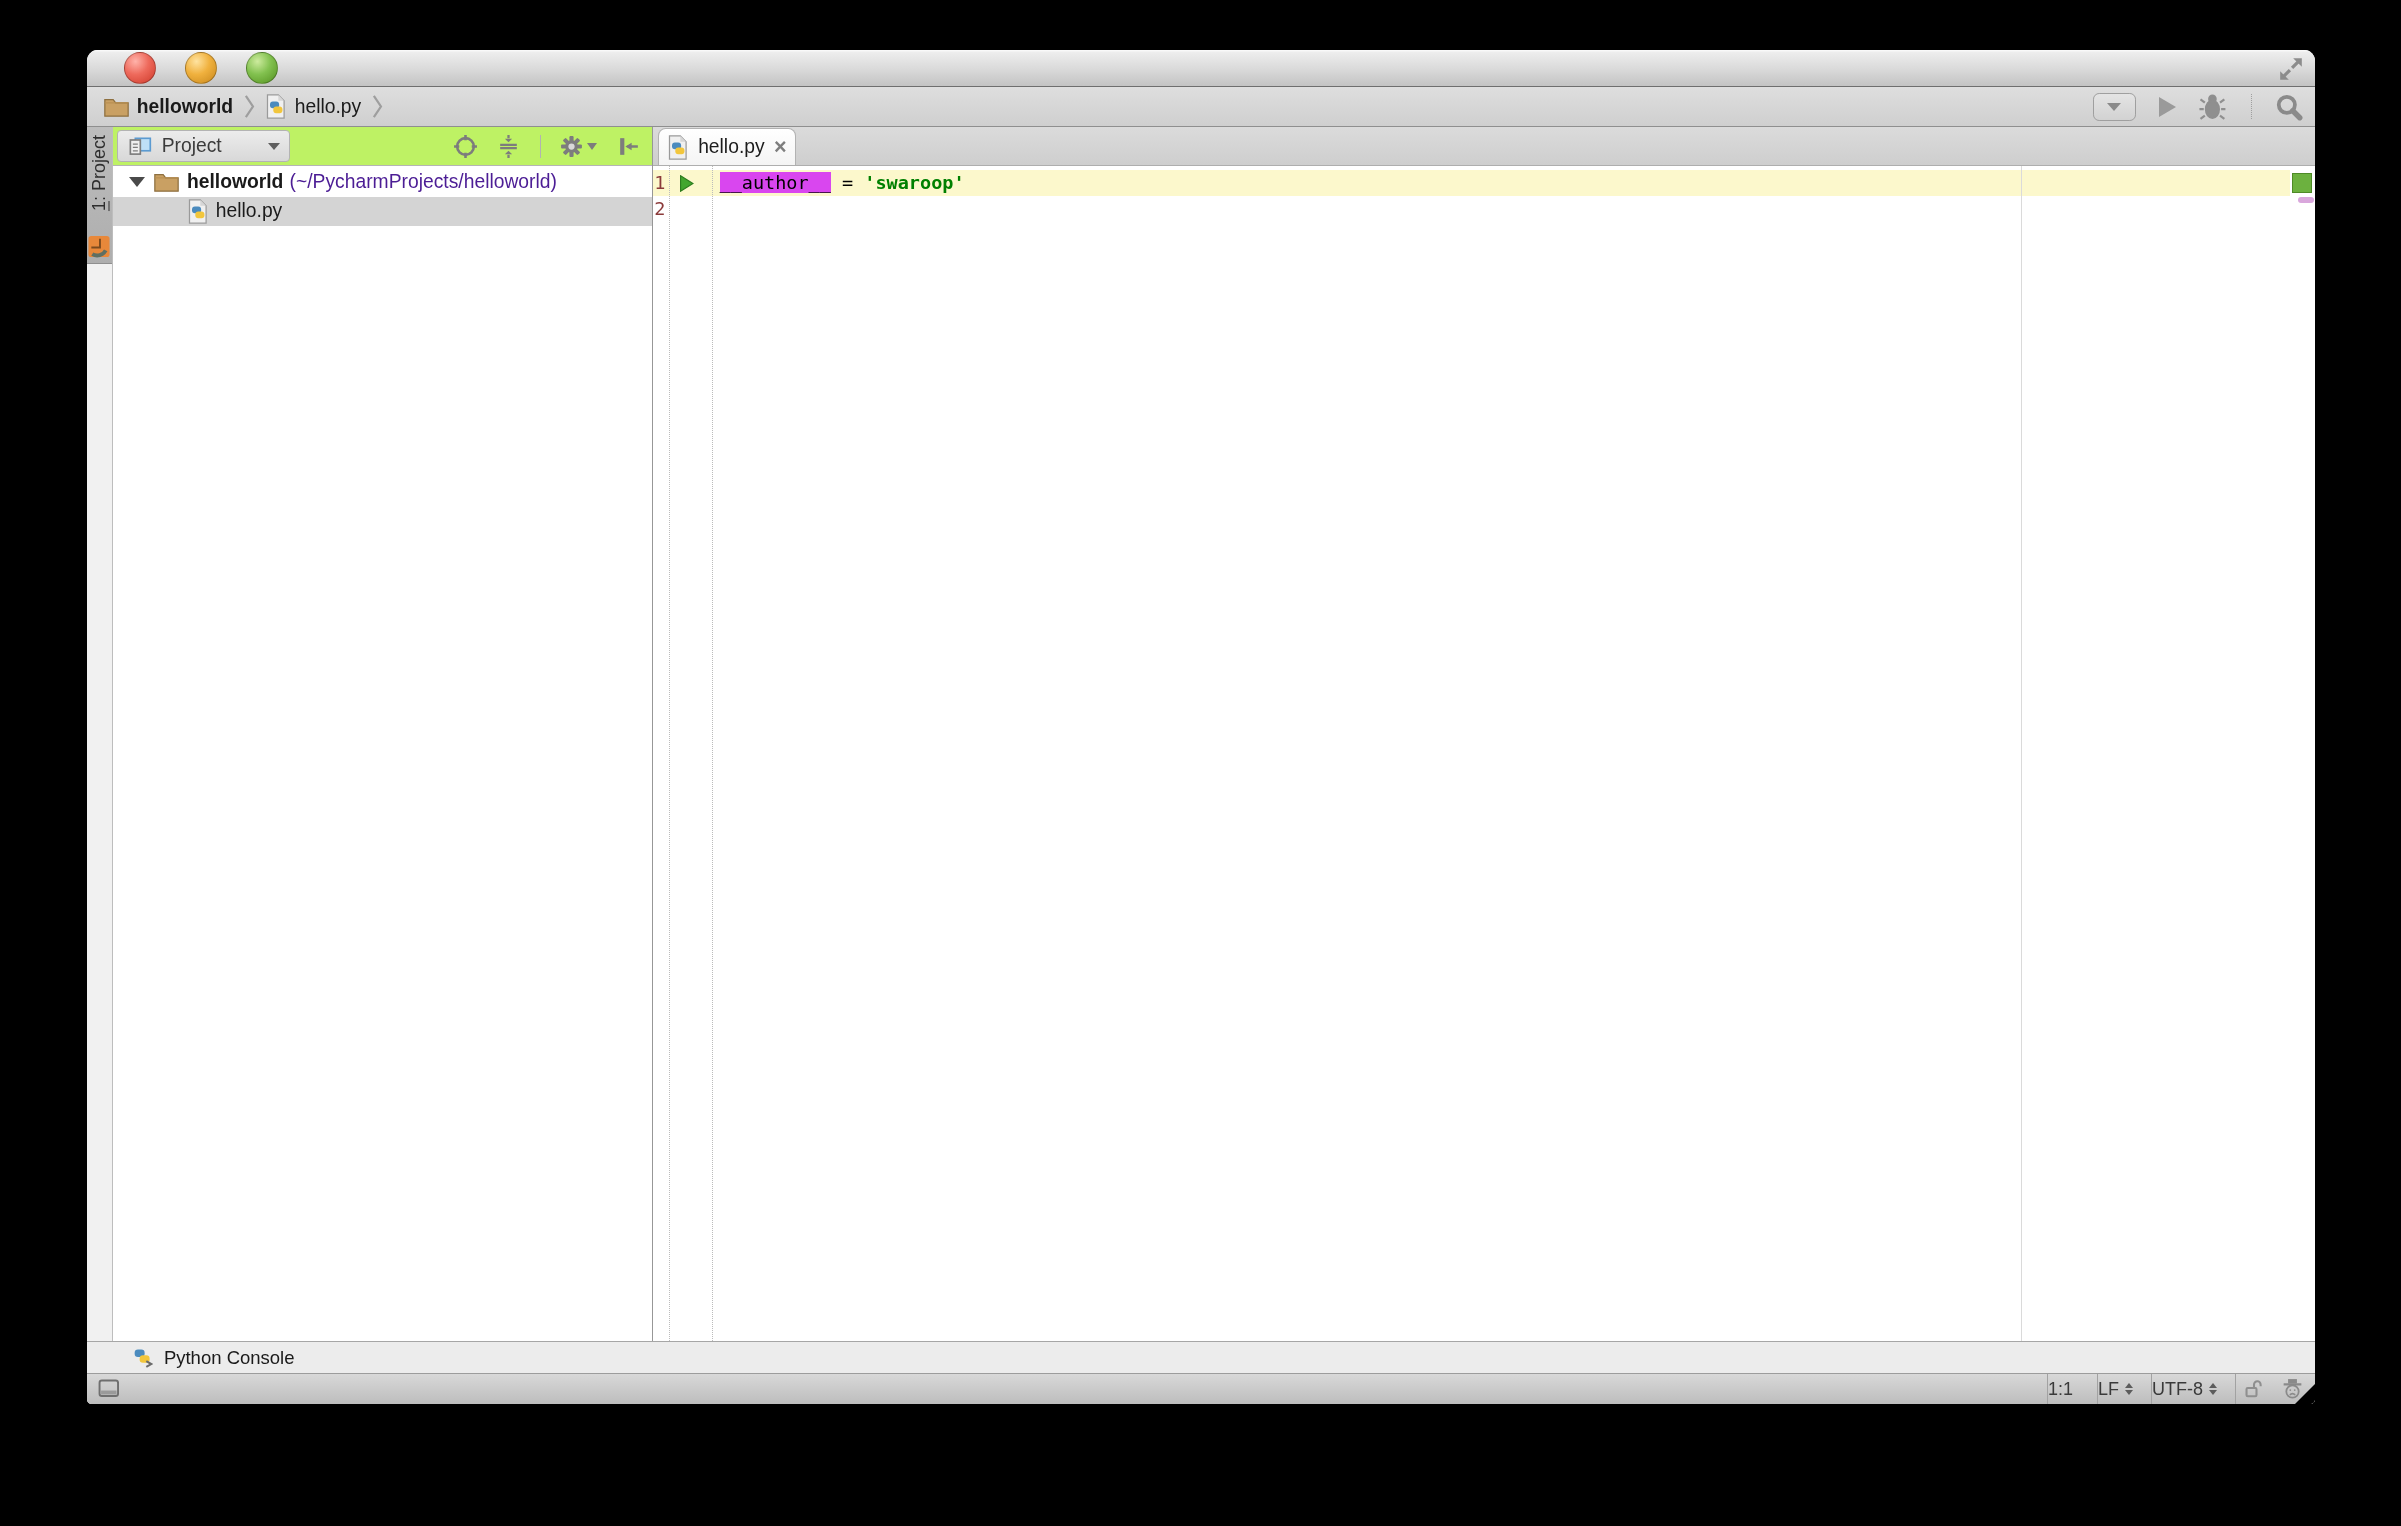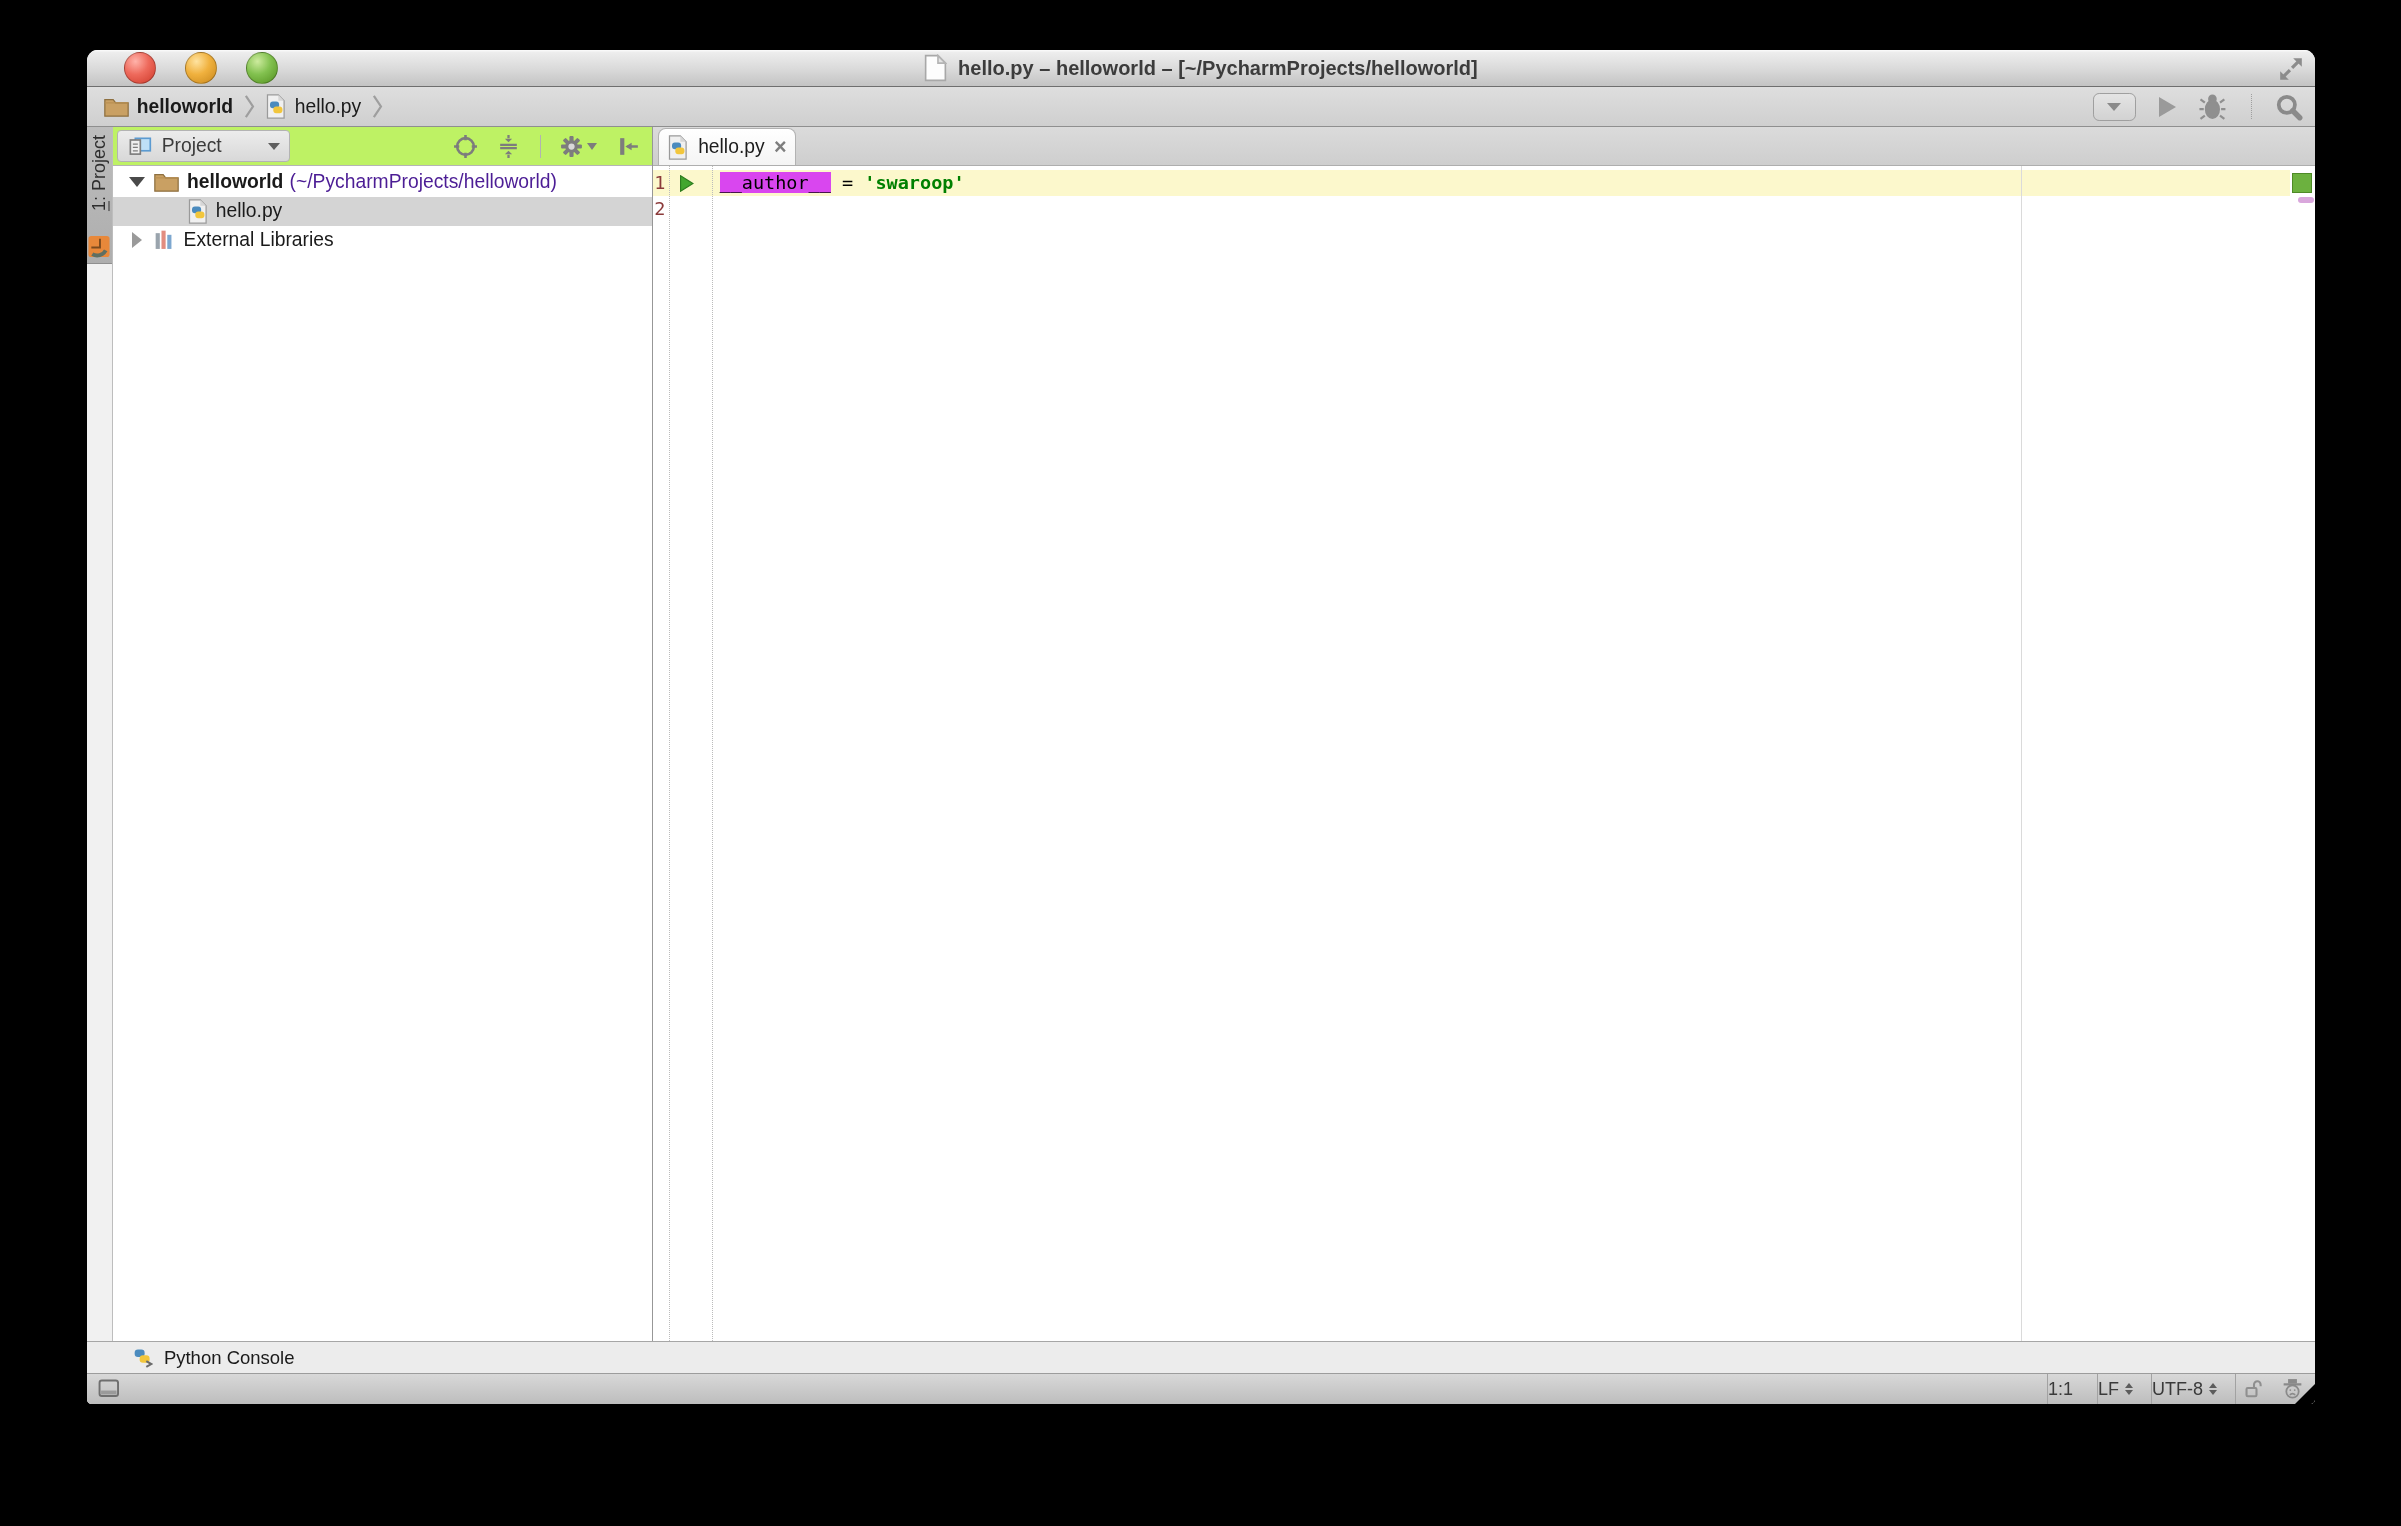--- a/index.html
+++ b/index.html
@@ -123,29 +123,20 @@
 </head>
 <body>
 
 <div class="window">
 
   <div class="titlebar">
     <div class="lights">
       <div class="light red"></div>
       <div class="light yellow"></div>
       <div class="light green"></div>
-    </div>
-    <div class="titletext">
-      <span>
-        <svg width="23" height="28" viewBox="0 0 28 34">
-            <path d="M2 2 h15 l9 9 v21 h-24 z" fill="#fdfdfd" stroke="#a8a8a8" stroke-width="2"></path>
-            <path d="M17 2 l9 9 h-9 z" fill="#e4e4e4" stroke="#b4b4b4" stroke-width="2"></path>
-          </svg>
-      </span>
-      <span>hello.py – helloworld – [~/PycharmProjects/helloworld]</span>
     </div>
     <div class="fullscreen">
       <svg width="26" height="26" viewBox="0 0 24 24" fill="#8c8c8c" stroke="#8c8c8c" stroke-width="3">
         <polygon points="22,2 14,2 22,10" stroke="none"></polygon>
           <line x1="19" y1="5" x2="13" y2="11"></line>
         <polygon points="2,22 10,22 2,14" stroke="none"></polygon>
           <line x1="5" y1="19" x2="11" y2="13"></line>
       </svg>
     </div>
   </div>
@@ -303,33 +294,20 @@
           <span class="ticon indent2">
             <svg width="21.6" height="25" viewBox="0 0 26 30">
                 <path d="M3 1 h13 l7 7 v21 h-20 z" fill="#f0f0f0" stroke="#9a9a9a" stroke-width="1.5"></path>
                 <path d="M16 1 l7 7 h-7 z" fill="#d6d6d6"></path>
                 <rect x="6" y="9" width="11" height="8" rx="3.5" fill="#4b8bbe"></rect>
                 <rect x="10" y="15" width="11" height="8" rx="3.5" fill="#f2c63c"></rect>
               </svg>
           </span>
           <span class="tlabel">hello.py</span>
         </div>
-        <div class="trow">
-          <span class="twist">
-              <span class="twist-closed"></span>
-            </span>
-          <span class="ticon">
-            <svg width="21.6" height="21.6" viewBox="0 0 26 26">
-                <rect x="2" y="5" width="5" height="19" fill="#9aa4ad"></rect>
-                <rect x="9" y="2" width="5" height="22" fill="#e28d80"></rect>
-                <rect x="16" y="7" width="5" height="17" fill="#7da7cf"></rect>
-              </svg>
-          </span>
-          <span class="tlabel">External Libraries</span>
-        </div>
       </div>
     </div>
 
     <div class="editorcol">
       <div class="tabbar">
         <div class="tab">
           <span>
             <svg width="21.6" height="25" viewBox="0 0 26 30">
                 <path d="M3 1 h13 l7 7 v21 h-20 z" fill="#f0f0f0" stroke="#9a9a9a" stroke-width="1.5"></path>
                 <path d="M16 1 l7 7 h-7 z" fill="#d6d6d6"></path>

